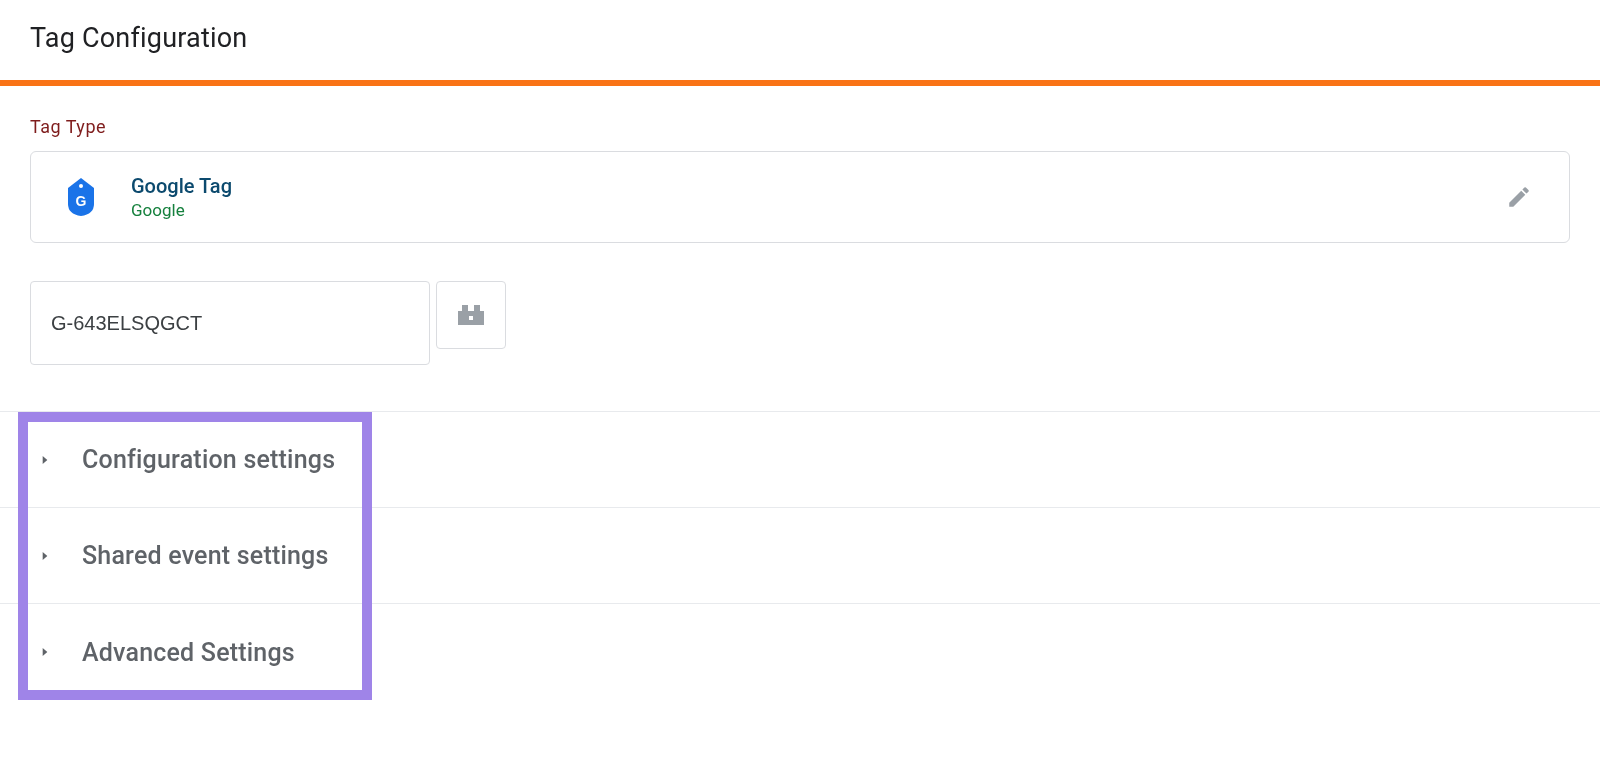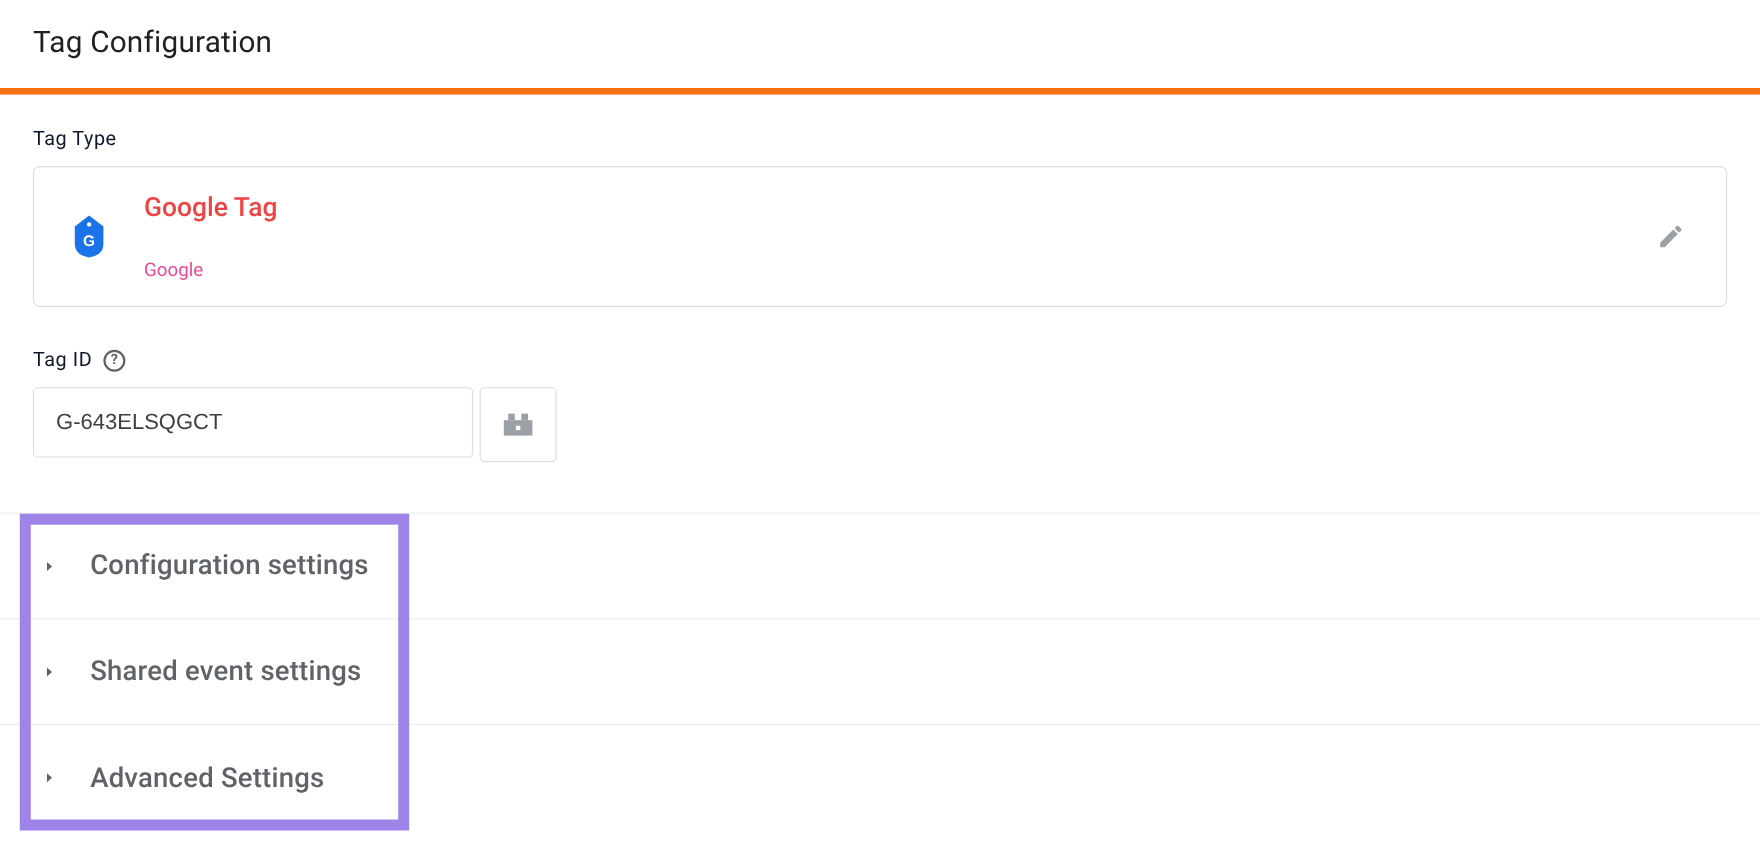--- a/index.html
+++ b/index.html
@@ -25,21 +25,21 @@
     padding: 30px 30px 0 30px;
   }
   .label-row {
     display: flex;
     align-items: center;
     gap: 10px;
     margin-bottom: 14px;
   }
   .field-label {
     font-size: 18px;
-    color: #0f172a;
+    color: #7f1d1d;
     letter-spacing: 0.5px;
   }
   .help-icon {
     width: 20px;
     height: 20px;
     border: 2px solid #5f6368;
     border-radius: 50%;
     display: inline-flex;
     align-items: center;
     justify-content: center;
@@ -62,47 +62,46 @@
     display: flex;
     justify-content: center;
   }
   .tag-info {
     flex: 1;
     display: flex;
     flex-direction: column;
     gap: 2px;
   }
   .tag-title {
-    font-size: 24px;
+    font-size: 20px;
     font-weight: 500;
-    color: #ef4444;
+    color: #0c4a6e;
   }
   .tag-subtitle {
     font-size: 17px;
-    color: #ec4899;
-    margin-top: 32px;
+    color: #15803d;
   }
   .edit-button {
     width: 44px;
     height: 44px;
     display: flex;
     align-items: center;
     justify-content: center;
     cursor: pointer;
     border-radius: 50%;
     color: #9aa0a6;
   }
   .tag-id-row {
     display: flex;
     align-items: stretch;
     gap: 0;
   }
   .tag-id-input {
     width: 400px;
-    height: 64px;
+    height: 84px;
     border: 1px solid #dadce0;
     border-radius: 4px;
     padding: 0 20px;
     font-size: 20px;
     color: #3c4043;
     outline: none;
   }
   .variable-button {
     width: 70px;
     height: 68px;
@@ -179,24 +178,20 @@
     </div>
     <div class="edit-button">
       <svg width="26" height="26" viewBox="0 0 24 24">
         <path fill="currentColor" d="M3 17.25V21h3.75l11.06-11.06-3.75-3.75L3 17.25zM20.71 7.04a1 1 0 0 0 0-1.41l-2.34-2.34a1 1 0 0 0-1.41 0l-1.83 1.83 3.75 3.75 1.83-1.83z"></path>
       </svg>
     </div>
   </div>
 </div>
 
 <div class="section" style="padding-top:28px;">
-  <div class="label-row">
-    <span class="field-label">Tag ID</span>
-    <span class="help-icon">?</span>
-  </div>
   <div class="tag-id-row">
     <input type="text" class="tag-id-input" value="G-643ELSQGCT" style="">
     <div class="variable-button">
       <svg width="30" height="24" viewBox="0 0 30 24">
         <rect x="2" y="8" width="26" height="14" fill="currentColor"></rect>
         <rect x="6" y="2" width="6" height="6" fill="currentColor"></rect>
         <rect x="18" y="2" width="6" height="6" fill="currentColor"></rect>
         <rect x="13" y="13" width="4" height="4" fill="#ffffff"></rect>
       </svg>
     </div>

